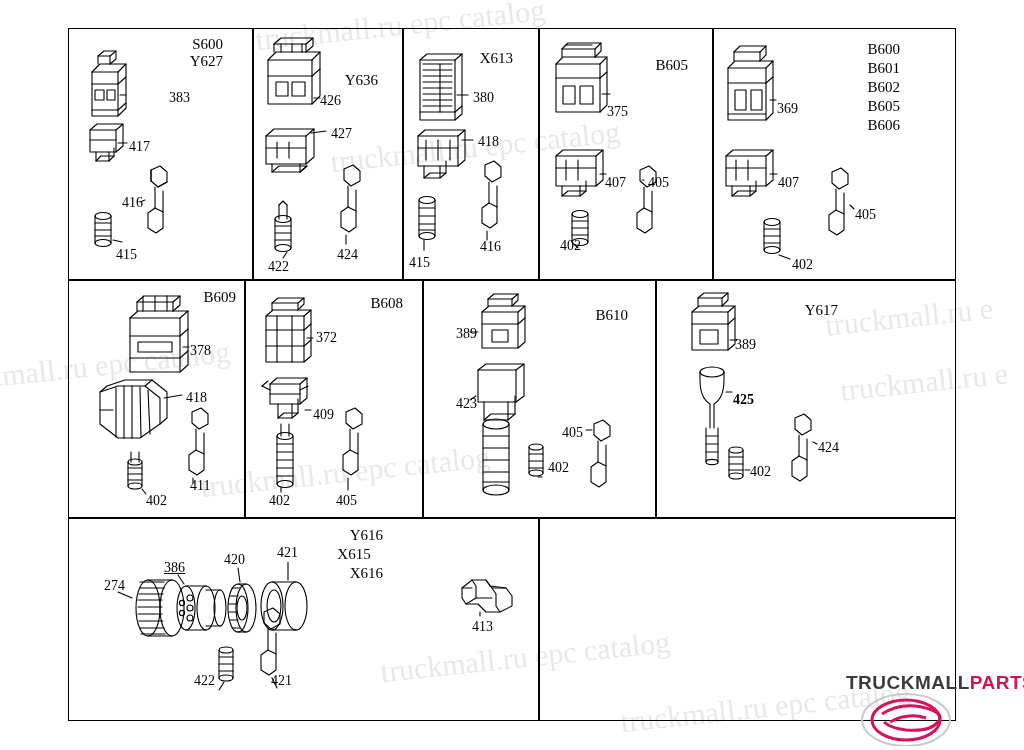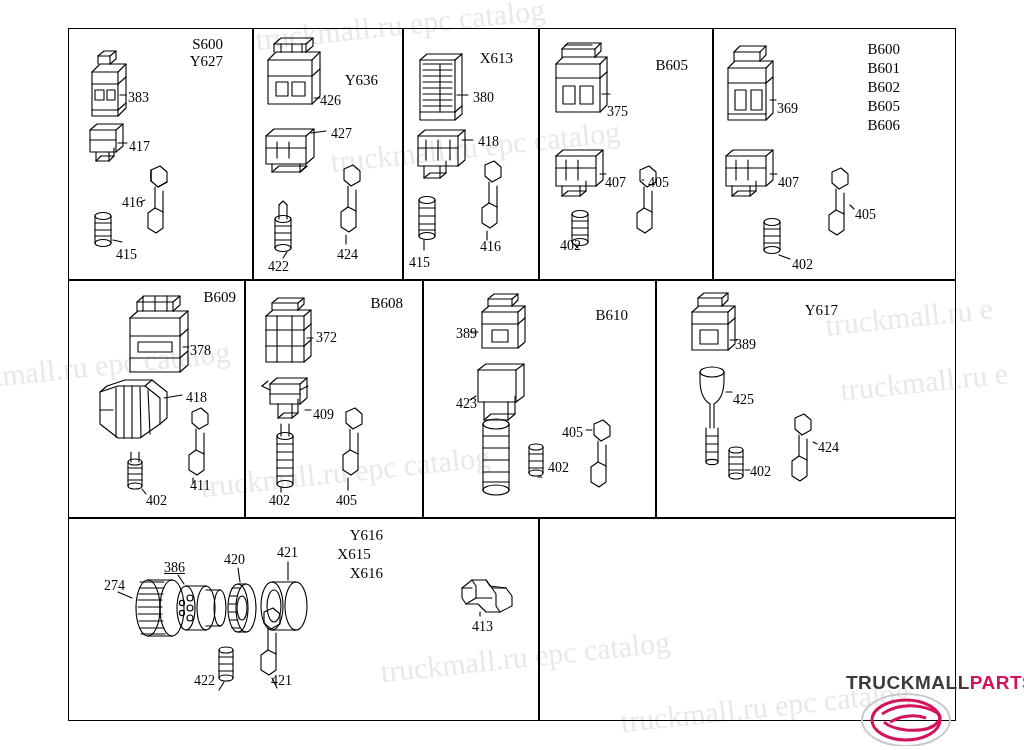--- a/index.html
+++ b/index.html
@@ -138,21 +138,21 @@
 
   <div class="grp-label" style="left:178px; top:289px; width:58px;">B609</div>
   <div class="grp-label" style="left:345px; top:295px; width:58px;">B608</div>
   <div class="grp-label" style="left:570px; top:307px; width:58px;">B610</div>
   <div class="grp-label" style="left:780px; top:302px; width:58px;">Y617</div>
 
   <div class="grp-label" style="left:325px; top:527px; width:58px;">Y616</div>
   <div class="grp-label" style="left:325px; top:546px; width:58px;text-align:center;">X615</div>
   <div class="grp-label" style="left:325px; top:565px; width:58px;">X616</div>
 
-  <div class="callout" style="left:128px; top:90px;">383</div>
+  <div class="callout" style="left:128px; top:90px;padding-left:41px;">383</div>
   <div class="callout" style="left:129px; top:139px;">417</div>
   <div class="callout" style="left:122px; top:195px;">416</div>
   <div class="callout" style="left:116px; top:247px;">415</div>
 
   <div class="callout" style="left:320px; top:93px;">426</div>
   <div class="callout" style="left:331px; top:126px;">427</div>
   <div class="callout" style="left:268px; top:259px;">422</div>
   <div class="callout" style="left:337px; top:247px;">424</div>
 
   <div class="callout" style="left:473px; top:90px;">380</div>
@@ -179,21 +179,21 @@
   <div class="callout" style="left:313px; top:407px;text-align:center;">409</div>
   <div class="callout" style="left:269px; top:493px;">402</div>
   <div class="callout" style="left:336px; top:493px;">405</div>
 
   <div class="callout" style="left:456px; top:326px;">389</div>
   <div class="callout" style="left:456px; top:396px;">423</div>
   <div class="callout" style="left:562px; top:425px;">405</div>
   <div class="callout" style="left:548px; top:460px;">402</div>
 
   <div class="callout" style="left:735px; top:337px;">389</div>
-  <div class="callout" style="left:733px; top:392px;">425</div>
+  <div class="callout" style="left:733px; top:392px;font-weight:bold;">425</div>
   <div class="callout" style="left:818px; top:440px;">424</div>
   <div class="callout" style="left:750px; top:464px;">402</div>
 
   <div class="callout" style="left:104px; top:578px;">274</div>
   <div class="callout" style="left:164px; top:560px;text-decoration:underline;">386</div>
   <div class="callout" style="left:224px; top:552px;">420</div>
   <div class="callout" style="left:277px; top:545px;">421</div>
   <div class="callout" style="left:194px; top:673px;">422</div>
   <div class="callout" style="left:271px; top:673px;">421</div>
 

